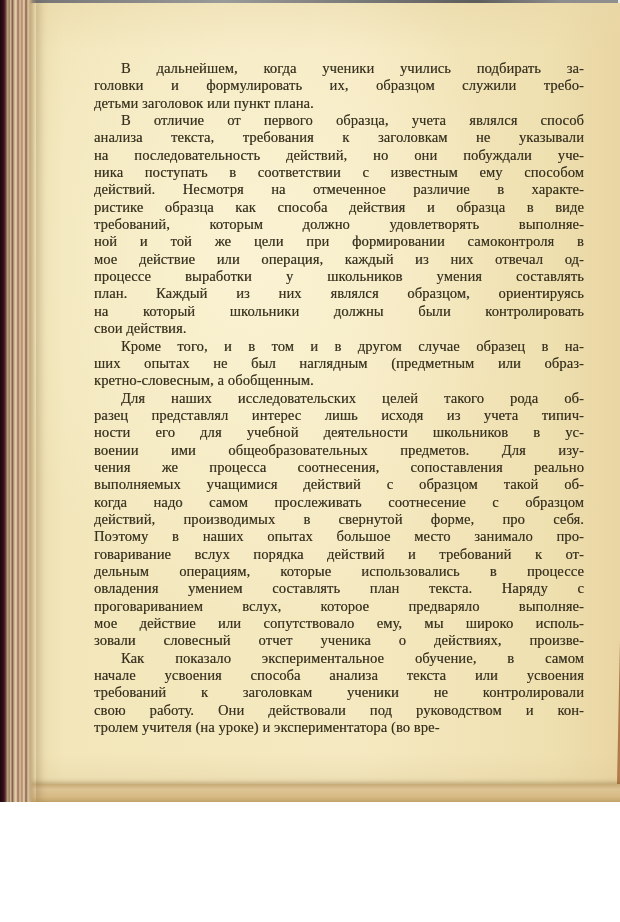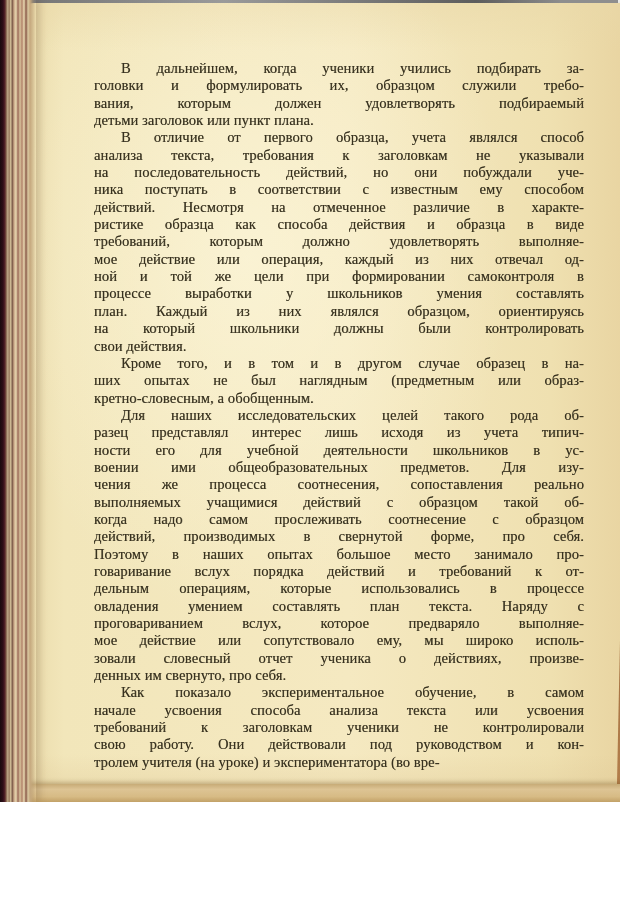--- a/index.html
+++ b/index.html
@@ -113,31 +113,30 @@
 <body>
 
 <div class="scan">
   <div class="top-strip"></div>
   <div class="top-corner"></div>
 
   <div class="page">
     <div class="page-text">
         <div class="line first">В дальнейшем, когда ученики учились подбирать за-</div>
         <div class="line">головки и формулировать их, образцом служили требо-</div>
-        <div class="line">вания, которым должен удовлетворять подбираемый</div>
         <div class="line last">детьми заголовок или пункт плана.</div>
         <div class="line first">В отличие от первого образца, учета являлся способ</div>
         <div class="line">анализа текста, требования к заголовкам не указывали</div>
         <div class="line">на последовательность действий, но они побуждали уче-</div>
         <div class="line">ника поступать в соответствии с известным ему способом</div>
         <div class="line">действий. Несмотря на отмеченное различие в характе-</div>
         <div class="line">ристике образца как способа действия и образца в виде</div>
         <div class="line">требований, которым должно удовлетворять выполняе-</div>
+        <div class="line">ной и той же цели при формировании самоконтроля в</div>
         <div class="line">мое действие или операция, каждый из них отвечал од-</div>
-        <div class="line">ной и той же цели при формировании самоконтроля в</div>
         <div class="line">процессе выработки у школьников умения составлять</div>
         <div class="line">план. Каждый из них являлся образцом, ориентируясь</div>
         <div class="line">на который школьники должны были контролировать</div>
         <div class="line last">свои действия.</div>
         <div class="line first">Кроме того, и в том и в другом случае образец в на-</div>
         <div class="line">ших опытах не был наглядным (предметным или образ-</div>
         <div class="line last">кретно-словесным, а обобщенным.</div>
         <div class="line first">Для наших исследовательских целей такого рода об-</div>
         <div class="line">разец представлял интерес лишь исходя из учета типич-</div>
         <div class="line">ности его для учебной деятельности школьников в ус-</div>
@@ -146,21 +145,20 @@
         <div class="line">выполняемых учащимися действий с образцом такой об-</div>
         <div class="line">когда надо самом прослеживать соотнесение с образцом</div>
         <div class="line">действий, производимых в свернутой форме, про себя.</div>
         <div class="line">Поэтому в наших опытах большое место занимало про-</div>
         <div class="line">говаривание вслух порядка действий и требований к от-</div>
         <div class="line">дельным операциям, которые использовались в процессе</div>
         <div class="line">овладения умением составлять план текста. Наряду с</div>
         <div class="line">проговариванием вслух, которое предваряло выполняе-</div>
         <div class="line">мое действие или сопутствовало ему, мы широко исполь-</div>
         <div class="line">зовали словесный отчет ученика о действиях, произве-</div>
-        <div class="line last">денных им свернуто, про себя.</div>
         <div class="line first">Как показало экспериментальное обучение, в самом</div>
         <div class="line">начале усвоения способа анализа текста или усвоения</div>
         <div class="line">требований к заголовкам ученики не контролировали</div>
         <div class="line">свою работу. Они действовали под руководством и кон-</div>
         <div class="line last">тролем учителя (на уроке) и экспериментатора (во вре-</div>
       </div>
     <div class="page-number">212</div>
   </div>
 
   <div class="right-edge"></div>

